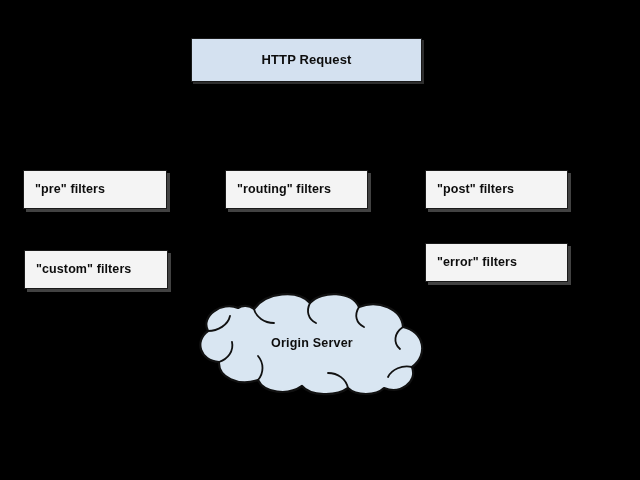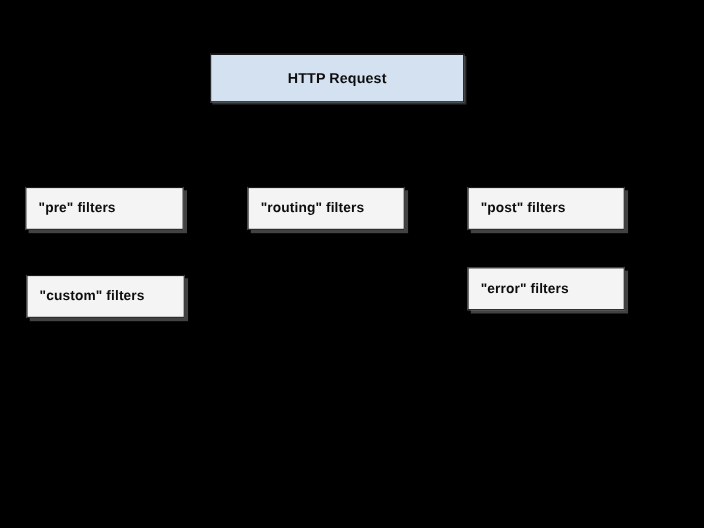--- a/index.html
+++ b/index.html
@@ -48,21 +48,21 @@
 
   
   .node.filter {
     background: #f4f4f4;
     justify-content: flex-start;
     padding-left: 11px;
     box-shadow: 3px 3px 0 rgba(120,120,120,0.55);
   }
 
   
-  .pos-request  { left: 191px; top: 49px;  width: 231px; height: 44px; }
+  .pos-request  { left: 191px; top: 38px;  width: 231px; height: 44px; }
   .pos-pre      { left: 23px;  top: 170px; width: 144px; height: 39px; }
   .pos-routing  { left: 225px; top: 170px; width: 143px; height: 39px; }
   .pos-post     { left: 425px; top: 170px; width: 143px; height: 39px; }
   .pos-custom   { left: 24px;  top: 250px; width: 144px; height: 39px; }
   .pos-error    { left: 425px; top: 243px; width: 143px; height: 39px; }
 
   
   #cloud-wrap {
     position: absolute;
     left: 186px;
@@ -116,14 +116,41 @@
   </div>
 
   <div class="node filter pos-custom">
     <span>"custom" filters</span>
   </div>
 
   <div class="node filter pos-error">
     <span>"error" filters</span>
   </div>
 
+  <div id="cloud-wrap">
+    <svg viewBox="0 0 244 108" xmlns="http://www.w3.org/2000/svg">
+      <path d="M 68 20
+               C 80 3, 112 0, 124 14
+               C 136 1, 166 2, 173 18
+               C 192 10, 216 20, 217 38
+               C 238 42, 243 66, 226 78
+               C 232 93, 214 106, 198 99
+               C 190 107, 170 107, 162 99
+               C 150 108, 124 107, 116 97
+               C 102 107, 78 104, 72 91
+               C 52 98, 32 88, 33 73
+               C 14 72, 8 52, 22 42
+               C 14 27, 36 12, 52 19
+               C 56 16, 63 16, 68 20 Z" fill="#d9e6f2" stroke="#111111" stroke-width="2.2" stroke-linejoin="round"></path>
+      <path d="M 124 14 C 120 22, 122 30, 130 34" fill="none" stroke="#111111" stroke-width="1.8" stroke-linecap="round"></path>
+      <path d="M 173 18 C 168 26, 170 34, 178 38" fill="none" stroke="#111111" stroke-width="1.8" stroke-linecap="round"></path>
+      <path d="M 217 38 C 208 44, 207 54, 214 60" fill="none" stroke="#111111" stroke-width="1.8" stroke-linecap="round"></path>
+      <path d="M 226 78 C 216 76, 206 80, 202 88" fill="none" stroke="#111111" stroke-width="1.8" stroke-linecap="round"></path>
+      <path d="M 162 99 C 160 90, 152 84, 142 84" fill="none" stroke="#111111" stroke-width="1.8" stroke-linecap="round"></path>
+      <path d="M 72 91 C 78 84, 78 74, 72 67" fill="none" stroke="#111111" stroke-width="1.8" stroke-linecap="round"></path>
+      <path d="M 33 73 C 42 70, 48 62, 46 53" fill="none" stroke="#111111" stroke-width="1.8" stroke-linecap="round"></path>
+      <path d="M 22 42 C 32 42, 42 36, 44 27" fill="none" stroke="#111111" stroke-width="1.8" stroke-linecap="round"></path>
+      <path d="M 68 20 C 70 28, 78 34, 88 34" fill="none" stroke="#111111" stroke-width="1.8" stroke-linecap="round"></path>
+    </svg>
+    <div id="cloud-label">Origin Server</div>
+  </div>
 
 </div>
 
 </body></html>

